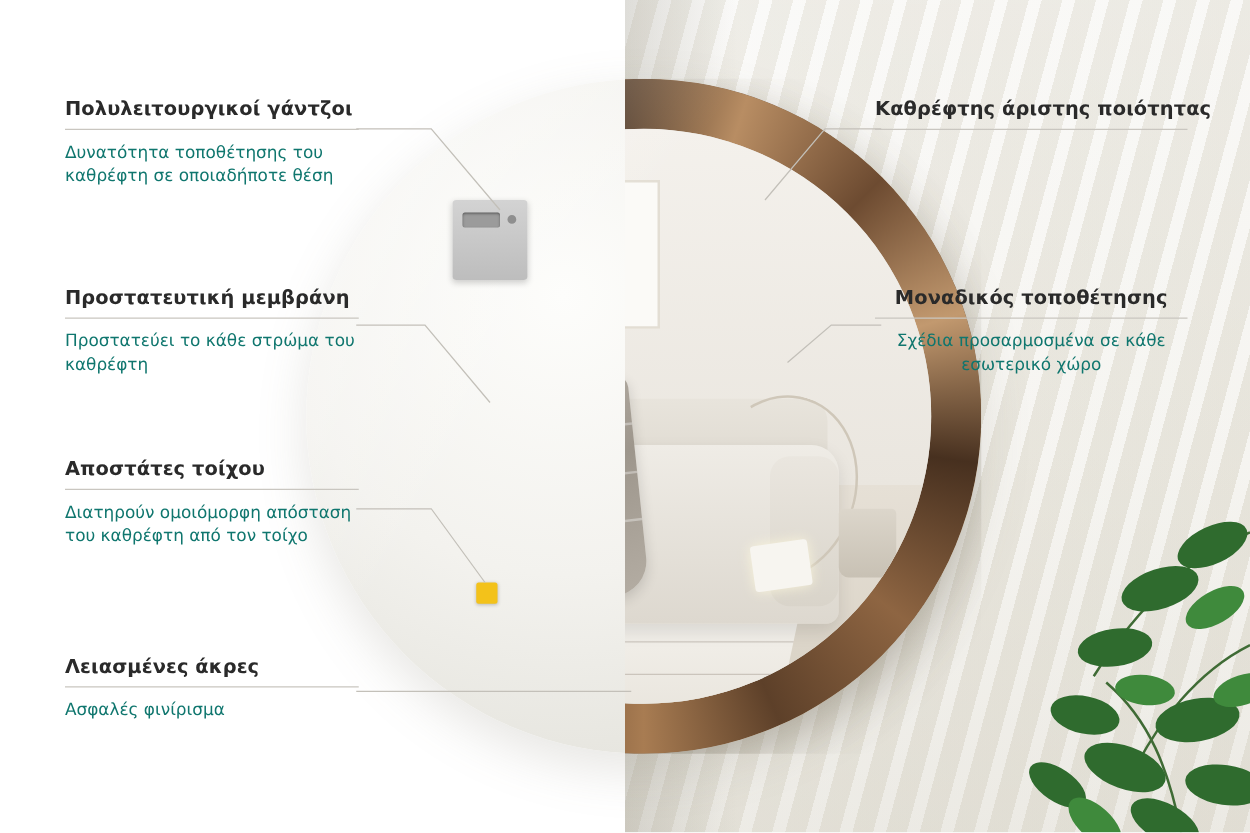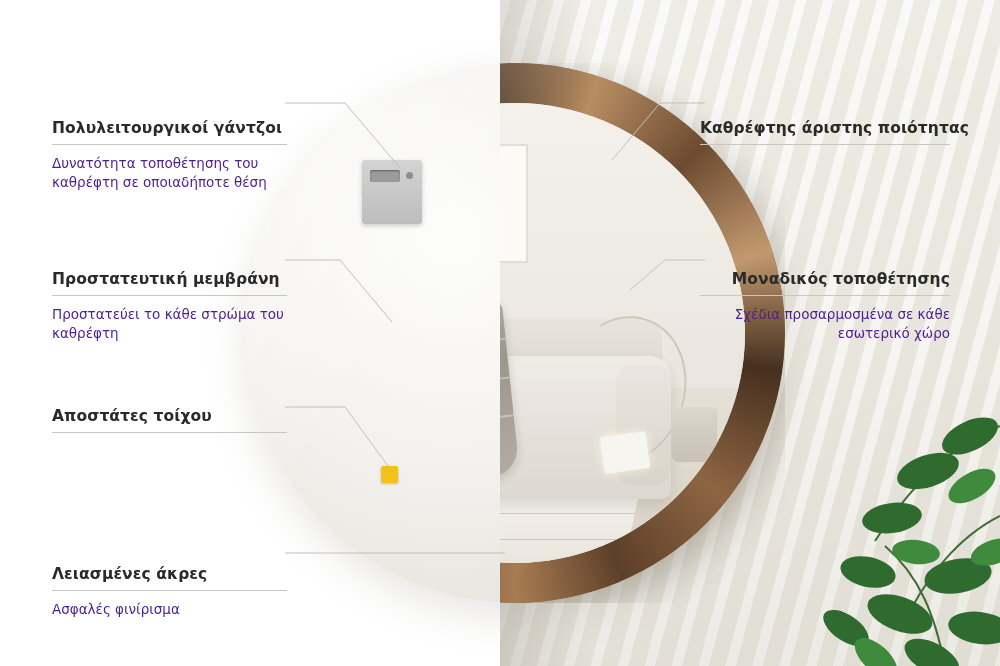--- a/index.html
+++ b/index.html
@@ -135,29 +135,29 @@
     position:absolute;right:9px;top:12px;width:7px;height:7px;border-radius:50%;
     background:#8f8f8f;
   }
   .spacer{
     position:absolute;left:381px;top:466px;width:17px;height:17px;
     background:#f3c21a;border-radius:2px;
     box-shadow:0 1px 3px rgba(0,0,0,.22);
   }
 
   
-  .callout{position:absolute;margin-top:41px;}
+  .callout{position:absolute;}
   .callout .title{
     font-weight:bold;color:#2a2a2a;font-size:15.5px;letter-spacing:.1px;white-space:nowrap;
   }
   .callout .rule{height:1px;background:#c9c6c0;margin-top:7px;}
   .callout .desc{
-    margin-top:9px;color:#4c1d95;font-size:13.5px;line-height:19px;font-style:normal;
-  }
-  .callout.right{text-align:right;}
+    margin-top:9px;color:#0f766e;font-size:13.5px;line-height:19px;font-style:normal;
+  }
+  .callout.right{text-align:center;}
 
   .leader{position:absolute;stroke:#c3c0b9;stroke-width:1;fill:none;}
 
   
   svg.lines{position:absolute;left:0;top:0;width:1000px;height:666px;pointer-events:none;}
 
   
   .foliage{position:absolute;right:0;bottom:0;width:330px;height:300px;}
 </style>
 </head>
@@ -237,20 +237,21 @@
 
   <div class="callout" style="left:52px;top:229px;width:235px;">
     <div class="title">Προστατευτική μεμβράνη</div>
     <div class="rule"></div>
     <div class="desc">Προστατεύει το κάθε στρώμα του καθρέφτη</div>
   </div>
 
   <div class="callout" style="left:52px;top:366px;width:235px;">
     <div class="title">Αποστάτες τοίχου</div>
     <div class="rule"></div>
+    <div class="desc">Διατηρούν ομοιόμορφη απόσταση του καθρέφτη από τον τοίχο</div>
   </div>
 
   <div class="callout" style="left:52px;top:524px;width:235px;">
     <div class="title">Λειασμένες άκρες</div>
     <div class="rule"></div>
     <div class="desc">Ασφαλές φινίρισμα</div>
   </div>
 
   <div class="callout right" style="left:700px;top:78px;width:250px;">
     <div class="title">Καθρέφτης άριστης ποιότητας</div>

